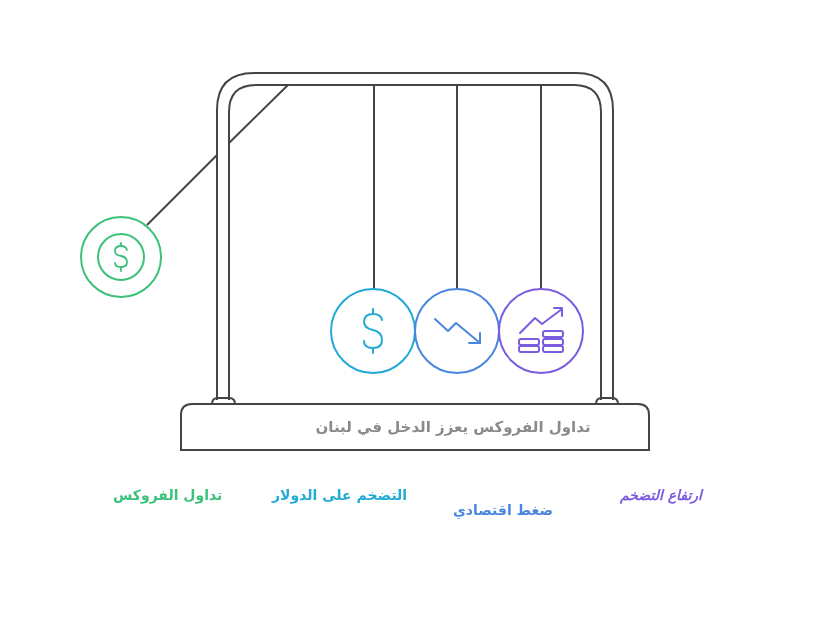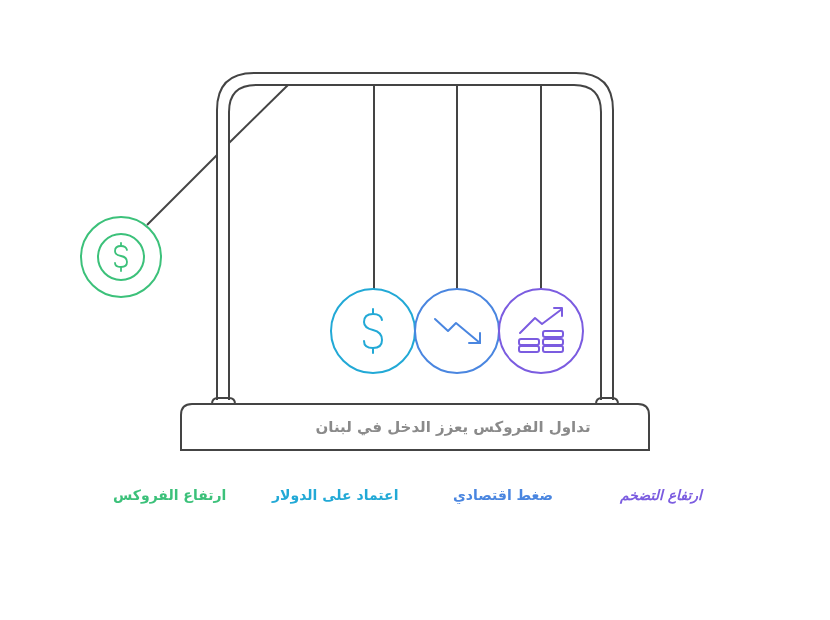--- a/index.html
+++ b/index.html
@@ -70,16 +70,16 @@
       <rect x="519" y="346" width="20" height="6" rx="2"></rect>
       <rect x="543" y="331" width="20" height="6" rx="2"></rect>
       <rect x="543" y="339" width="20" height="6" rx="2"></rect>
       <rect x="543" y="346" width="20" height="6" rx="2"></rect>
     </g>
   </g>
 </svg>
 
 <div class="base-label">تداول الفروكس يعزز الدخل في لبنان</div>
 
-<div class="legend" style="left:113px; color:#3cc17a;">ارتفاع الفروكس</div>
-<div class="legend" style="left:272px; color:#22a9d6;">اعتماد على الدولار</div>
-<div class="legend" style="left:453px; color:#4a86e0;">ضغط اقتصادي</div>
+<div class="legend" style="left:113px; color:#3cc17a;">تداول الفروكس</div>
+<div class="legend" style="left:272px; color:#22a9d6;">التضخم على الدولار</div>
+<div class="legend" style="left:453px; color:#4a86e0;margin-top:15px;">ضغط اقتصادي</div>
 <div class="legend" style="left:620px; color:#7b5ce0;font-style:italic;">ارتفاع التضخم</div>
 
 </body></html>

